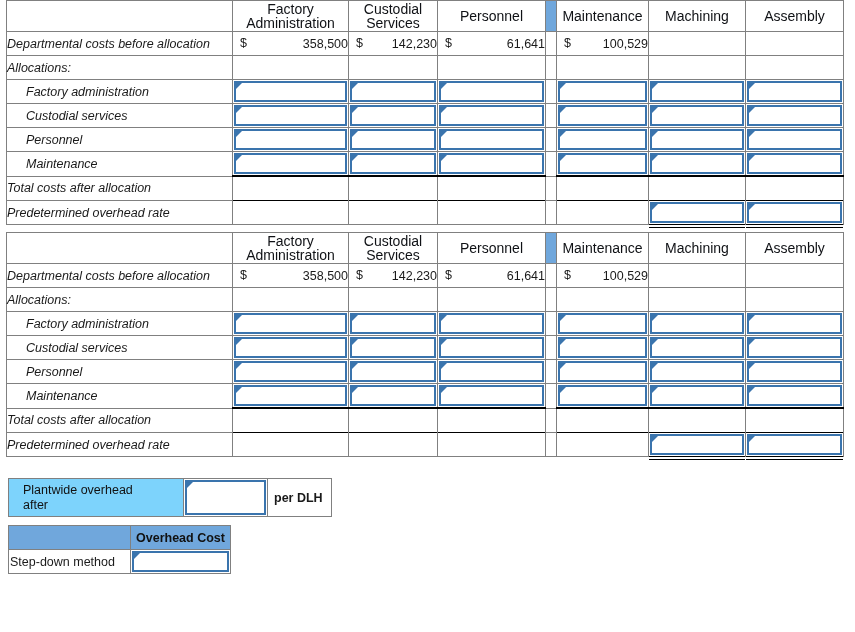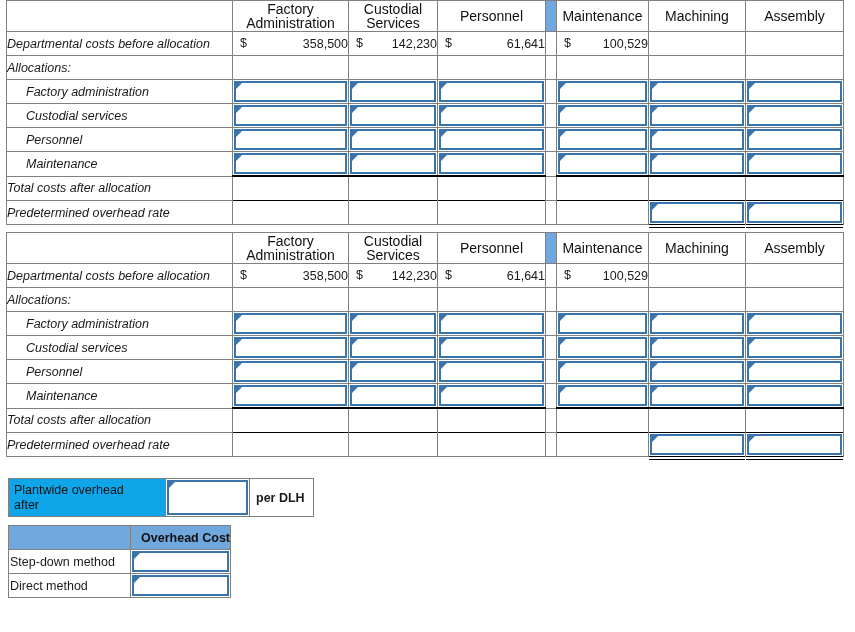--- a/index.html
+++ b/index.html
@@ -109,44 +109,44 @@
   
   #table-one   { position: absolute; left: 6px;  top: 0px;   }
   #table-two   { position: absolute; left: 6px;  top: 232px; }
   #plantwide   { position: absolute; left: 8px;  top: 478px; }
   #methods     { position: absolute; left: 8px;  top: 525px; }
 
   
   .pw-table { border-collapse: collapse; table-layout: fixed; }
   .pw-table td { border: 1px solid #808080; padding: 0; height: 33px; vertical-align: middle; }
   .pw-label {
-    background: #0ea5e9;
+    background: #7dd3fc;
     width: 146px;
-    padding: 2px 5px !important;
+    padding: 2px 14px !important;
     line-height: 15px;
     font-size: 12.5px;
     color: #111;
     margin-top: 16px;
   }
   .pw-input { width: 83px; }
   .pw-unit  { width: 57px; padding-left: 6px !important; white-space: nowrap; font-weight: bold; }
 
   
   .m-table { border-collapse: collapse; table-layout: fixed; }
   .m-table td, .m-table th {
     border: 1px solid #808080;
     padding: 0;
     height: 23px;
     font-weight: normal;
     vertical-align: middle;
   }
   .m-table .m-head {
     background: #70a7dc;
     font-weight: bold;
-    text-align: right;
+    text-align: left;
     padding-left: 5px;
     color: #111;
   }
   .m-table .m-blank { background: #70a7dc; }
   .m-table .m-label { text-align: left; padding-left: 1px; white-space: nowrap; }
 </style>
 </head>
 <body>
 
 <table class="wsheet" id="table-one">
@@ -543,20 +543,14 @@
       <th class="m-head">Overhead Cost</th>
     </tr>
   </thead>
   <tbody>
     <tr>
       <td class="m-label">Step-down method</td>
       <td class="inputcell">
         <div class="fieldbox" placeholder=""></div>
       </td>
     </tr>
-    <tr>
-      <td class="m-label">Direct method</td>
-      <td class="inputcell">
-        <div class="fieldbox" placeholder=""></div>
-      </td>
-    </tr>
   </tbody>
 </table>
 
 </body></html>

